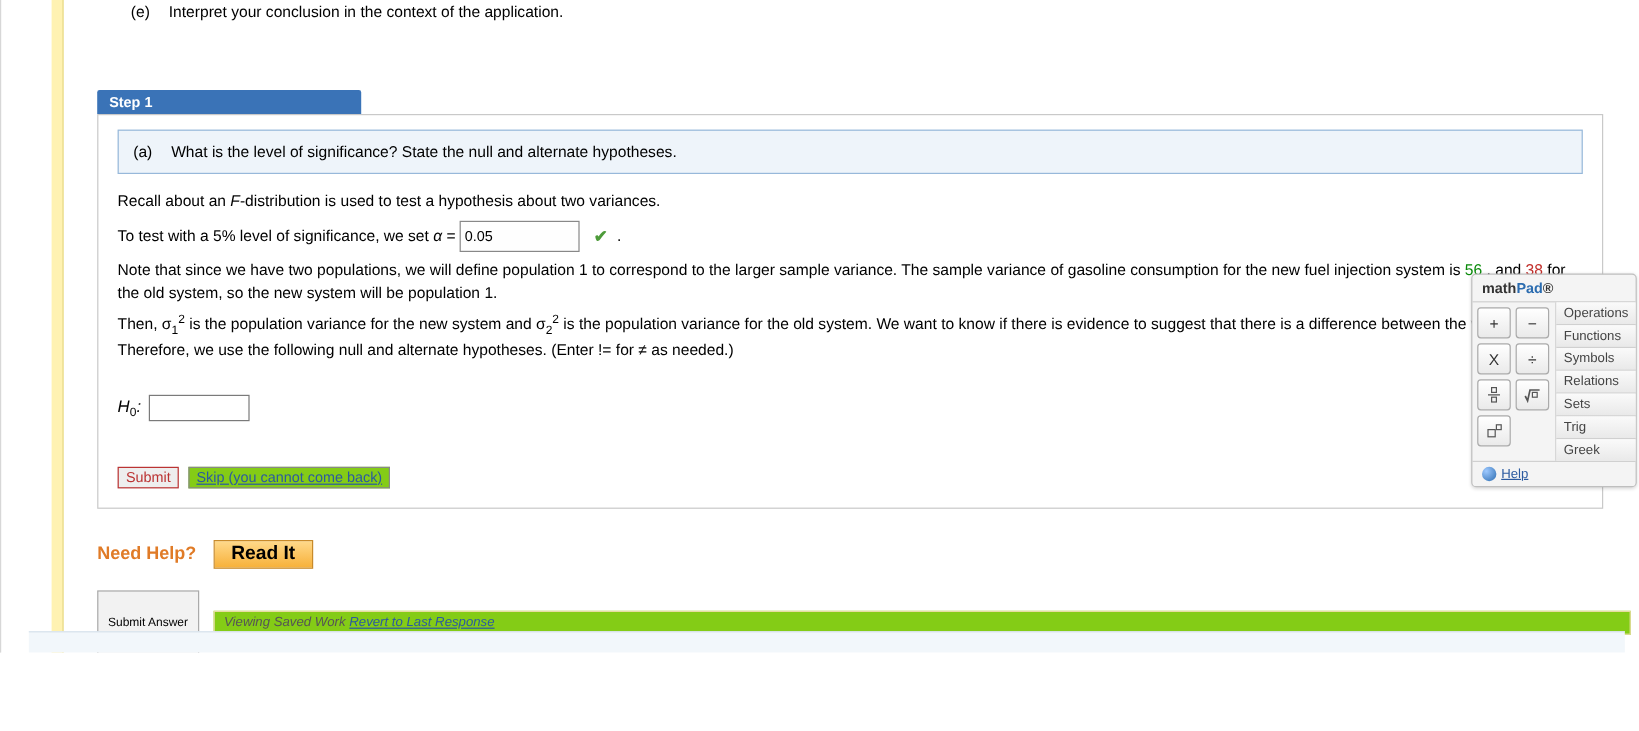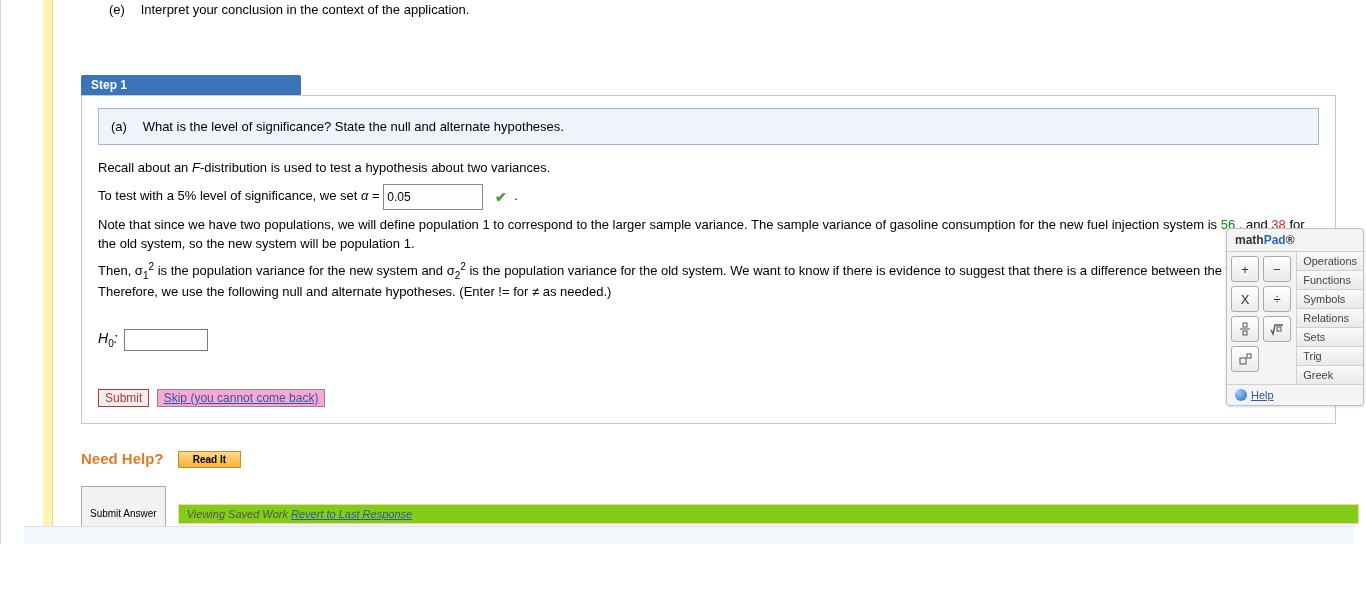--- a/index.html
+++ b/index.html
@@ -108,41 +108,41 @@
   .submit-bar { margin-top: 38px; }
   .btn-submit {
     background: #eee;
     border: 1px solid #b33;
     color: #b33;
     font-size: 12px;
     padding: 1px 6px;
     cursor: pointer;
   }
   .btn-skip {
-    background: #f9a8d4;
+    background: #84cc16;
     border: 1px solid #888;
     color: #2b5aa0;
     font-size: 12px;
     padding: 1px 6px;
     cursor: pointer;
     text-decoration: underline;
     margin-left: 4px;
   }
   .need-help {
     margin-top: 26px;
     font-size: 15px;
     font-weight: bold;
     color: #e07b27;
   }
   .read-it {
     display: inline-block;
     background: linear-gradient(#ffd98a, #f7b13a);
     border: 1px solid #c88a2a;
     color: #000;
-    font-size: 10px;
+    font-size: 16px;
     font-weight: bold;
     padding: 2px 14px;
     margin-left: 10px;
     cursor: pointer;
     vertical-align: middle;
   }
   .saved-bar-row {
     margin-top: 18px;
     display:flex;
     align-items:center;

